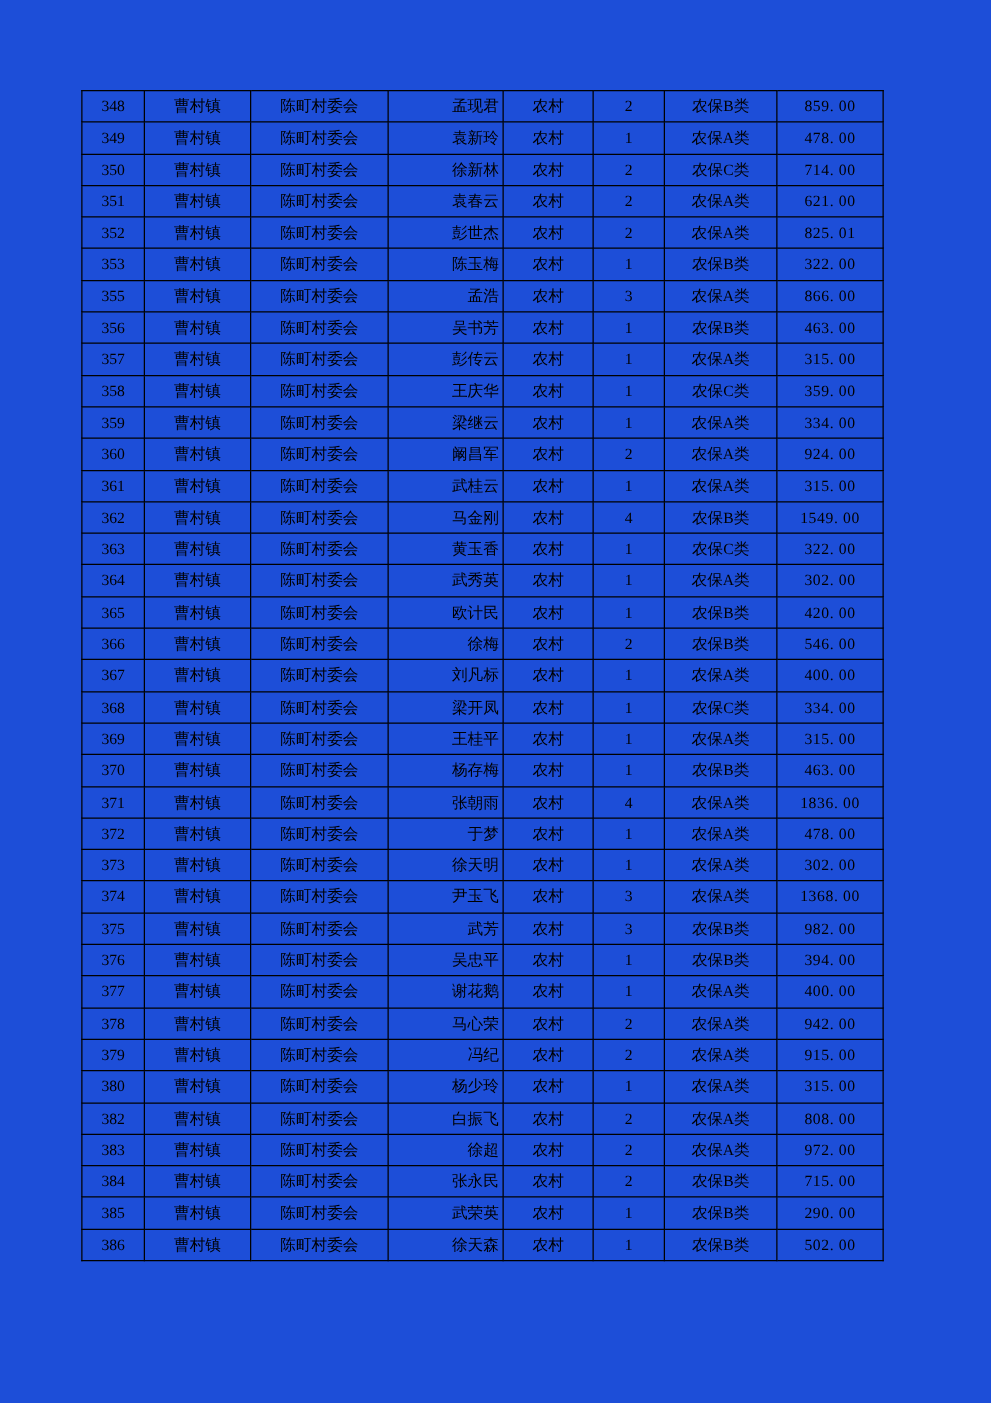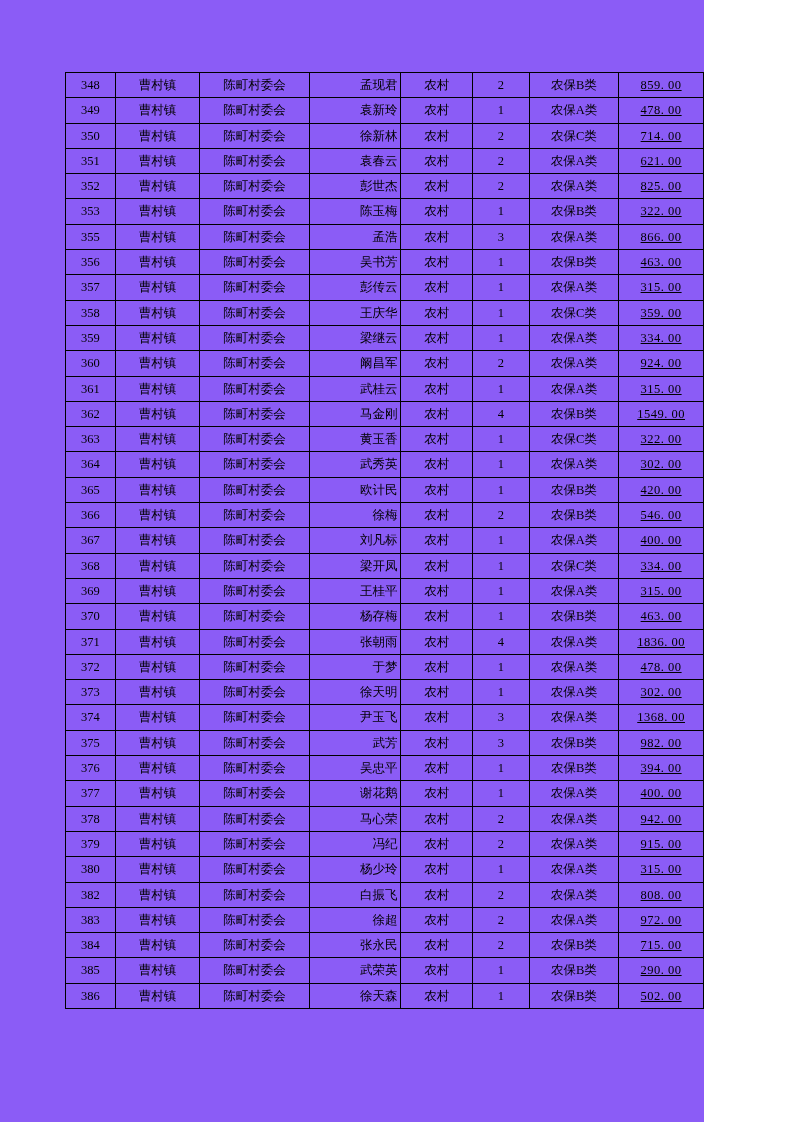--- a/index.html
+++ b/index.html
@@ -8,25 +8,24 @@
     background: #ffffff;
   }
   body {
     width: 793px;
     height: 1122px;
     font-family: "Liberation Serif", "DejaVu Serif", serif;
     color: #000000;
   }
   .sheet {
     position: relative;
-    width: 664px;
+    width: 793px;
     height: 1122px;
-    background: #8b5cf6;
+    background: #1d4ed8;
     overflow: hidden;
-    padding-left: 40px;
   }
   table.data-table {
     position: absolute;
     left: 65px;
     top: 72px;
     border-collapse: collapse;
     table-layout: fixed;
   }
   table.data-table td {
     border: 1px solid #000000;
@@ -38,21 +37,20 @@
     white-space: nowrap;
     overflow: hidden;
   }
   table.data-table td.name {
     text-align: right;
     padding-left: 8px;
   }
   table.data-table td.amount {
     text-align: center;
     letter-spacing: 0.5px;
-    text-decoration: underline;
   }
 </style>
 </head>
 <body>
 
 <div class="sheet">
   <table class="data-table">
     <colgroup>
       <col style="width:50px">
       <col style="width:85px">
@@ -105,21 +103,21 @@
           <td class="amount">621. 00</td>
         </tr>
         <tr>
           <td>352</td>
           <td>曹村镇</td>
           <td>陈町村委会</td>
           <td class="name">彭世杰</td>
           <td>农村</td>
           <td>2</td>
           <td>农保A类</td>
-          <td class="amount">825. 00</td>
+          <td class="amount">825. 01</td>
         </tr>
         <tr>
           <td>353</td>
           <td>曹村镇</td>
           <td>陈町村委会</td>
           <td class="name">陈玉梅</td>
           <td>农村</td>
           <td>1</td>
           <td>农保B类</td>
           <td class="amount">322. 00</td>

